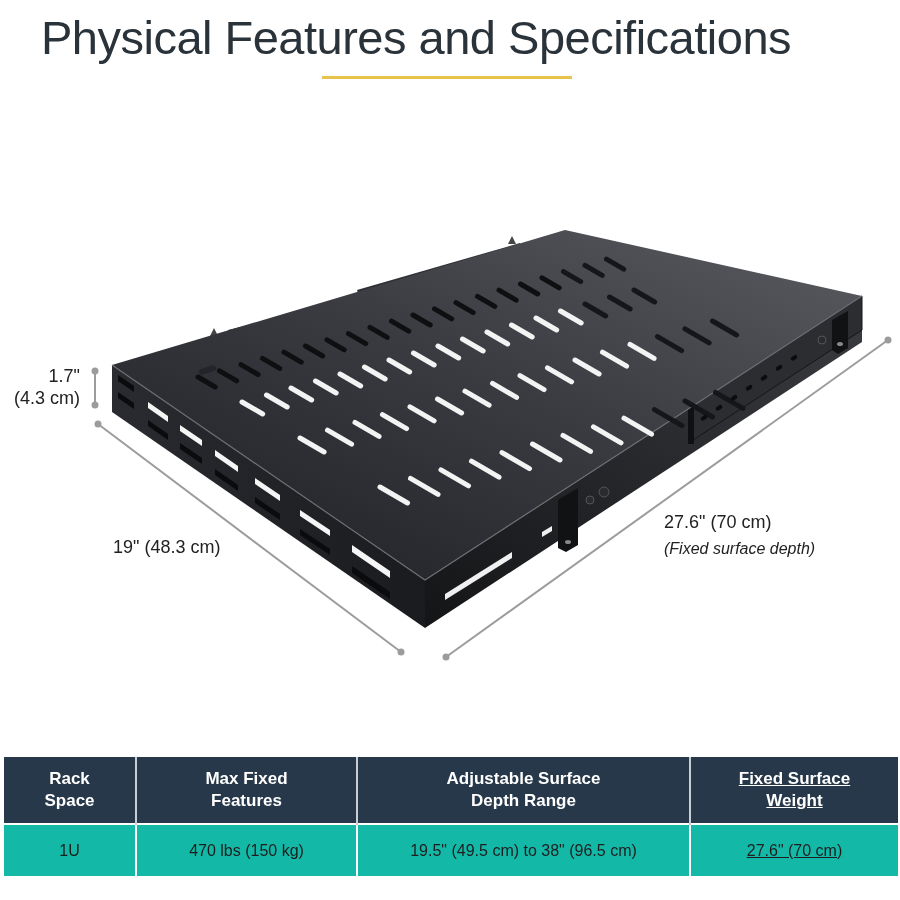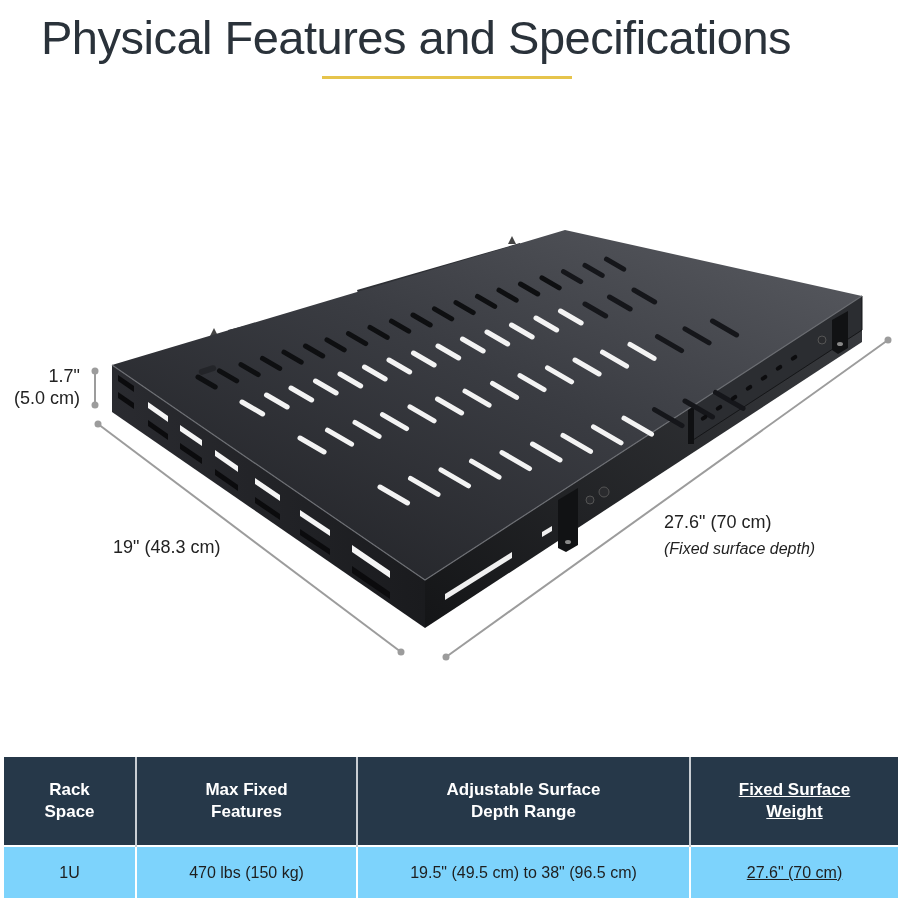--- a/index.html
+++ b/index.html
@@ -26,25 +26,25 @@
   .dim-width { left: 113px; top: 536px; }
   .dim-depth { left: 664px; top: 511px; }
   .dim-depth-note { left: 664px; top: 538px; font-style: italic; font-size: 16px; text-align: center; }
 
   .spec-table {
     position: absolute; left: 4px; top: 757px; width: 894px;
     border-collapse: collapse; table-layout: fixed;
   }
   .spec-table th {
     background: #263849; color: #ffffff; font-family: "Liberation Sans", sans-serif;
-    font-weight: bold; font-size: 17px; line-height: 22px; height: 89px;
+    font-weight: bold; font-size: 17px; line-height: 22px; height: 67px;
     text-align: center; vertical-align: middle; border-right: 2px solid #c9ced3;
   }
   .spec-table td {
-    background: #7dd3fc; color: #1e1e1e; font-family: "Liberation Sans", sans-serif;
+    background: #14b8a6; color: #1e1e1e; font-family: "Liberation Sans", sans-serif;
     font-size: 16px; height: 52px; text-align: center; vertical-align: middle;
     border-right: 2px solid #ffffff; border-top: 2px solid #ffffff;
   }
   .spec-table th:last-child, .spec-table td:last-child { border-right: none; text-decoration: underline; }
   .th-line { display: block; }
 </style>
 </head>
 <body>
 
 <h1 class="page-title">Physical Features and Specifications</h1>
@@ -206,21 +206,21 @@
     <circle cx="98" cy="424" r="3.5" stroke="none"></circle>
     <circle cx="401" cy="652" r="3.5" stroke="none"></circle>
     <line x1="446" y1="657" x2="888" y2="340"></line>
     <circle cx="446" cy="657" r="3.5" stroke="none"></circle>
     <circle cx="888" cy="340" r="3.5" stroke="none"></circle>
   </g>
 </svg>
 
 <div class="dim-label dim-height">
   <span style="display:block">1.7"</span>
-  <span style="display:block">(5.0 cm)</span>
+  <span style="display:block">(4.3 cm)</span>
 </div>
 <div class="dim-label dim-width">19" (48.3 cm)</div>
 <div class="dim-label dim-depth">27.6" (70 cm)</div>
 <div class="dim-label dim-depth-note">(Fixed surface depth)</div>
 
 <table class="spec-table">
   <colgroup>
     <col style="width:132px">
       <col style="width:221px">
       <col style="width:333px">

